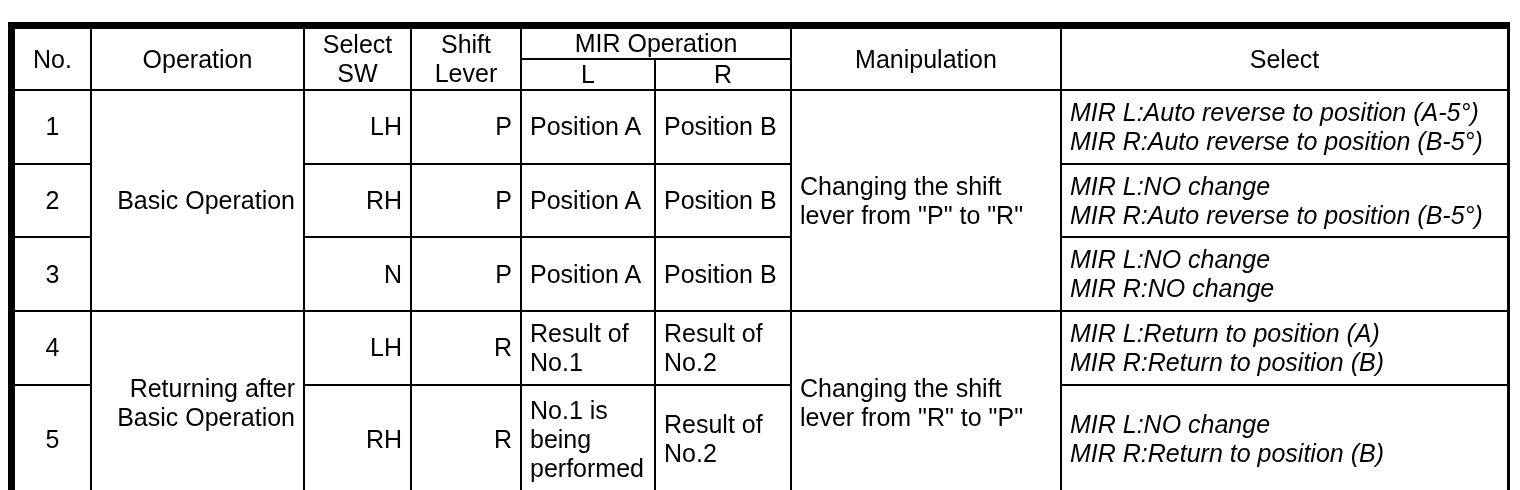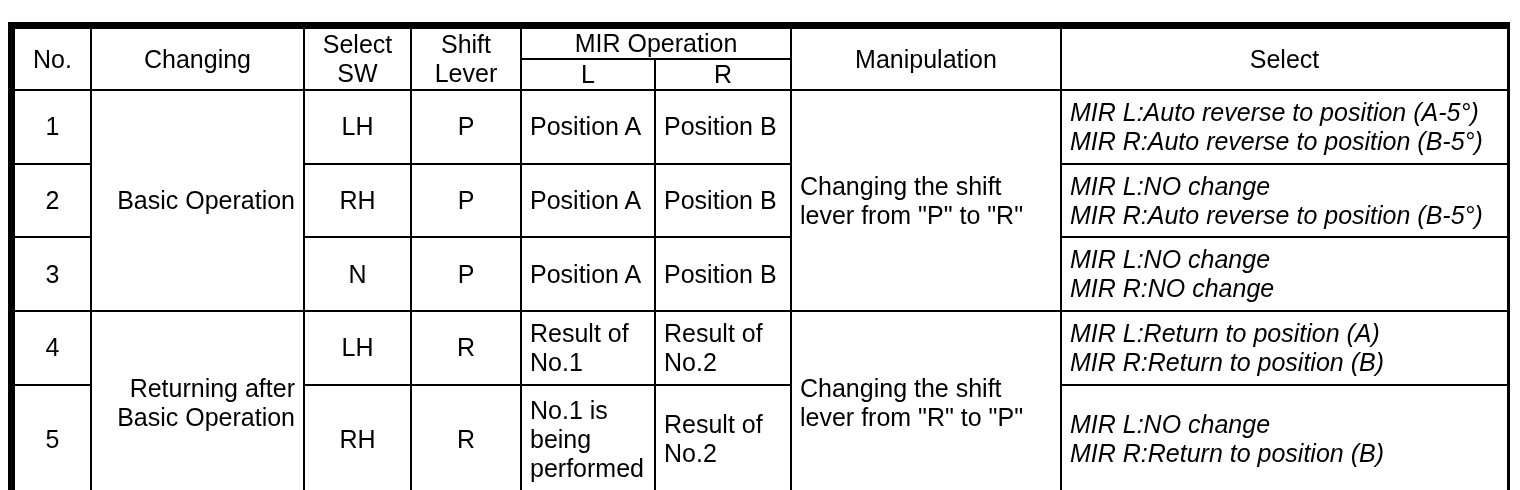--- a/index.html
+++ b/index.html
@@ -52,21 +52,21 @@
     font-weight: bold;
     text-align: center;
     font-size: 26px;
   }
   .hd-sub {
     font-weight: normal;
     text-align: center;
     font-size: 25px;
   }
 
-  .c { text-align: center; border-radius: 19px; }
+  .c { text-align: right; border-radius: 19px; }
 
   .num { text-align: center; font-size: 25px; }
 
   .res { text-align: left; padding-left: 10px; white-space: pre-line; font-style: italic; }
   .manip { text-align: left; padding-left: 10px; white-space: pre-line; margin-top: 36px; }
 
   .op { text-align: right; white-space: pre-line; line-height: 1.25; }
 
   .mir { text-align: left; white-space: pre-line; line-height: 1.18; }
 
@@ -91,21 +91,21 @@
       <col class="c-sw">
       <col class="c-lever">
       <col class="c-mirl">
       <col class="c-mirr">
       <col class="c-manip">
       <col class="c-result">
     </colgroup>
     <thead>
       <tr>
         <th class="hd" rowspan="2">No.</th>
-        <th class="hd" rowspan="2">Changing</th>
+        <th class="hd" rowspan="2">Operation</th>
         <th class="hd" rowspan="2" style="white-space:pre-line;">Select
 SW</th>
         <th class="hd" rowspan="2" style="white-space:pre-line;margin-left:28px;">Shift
 Lever</th>
         <th class="hd" colspan="2">MIR Operation</th>
         <th class="hd" rowspan="2">Manipulation</th>
         <th class="hd" rowspan="2">Select</th>
       </tr>
       <tr>
         <th class="hd-sub">L</th>

